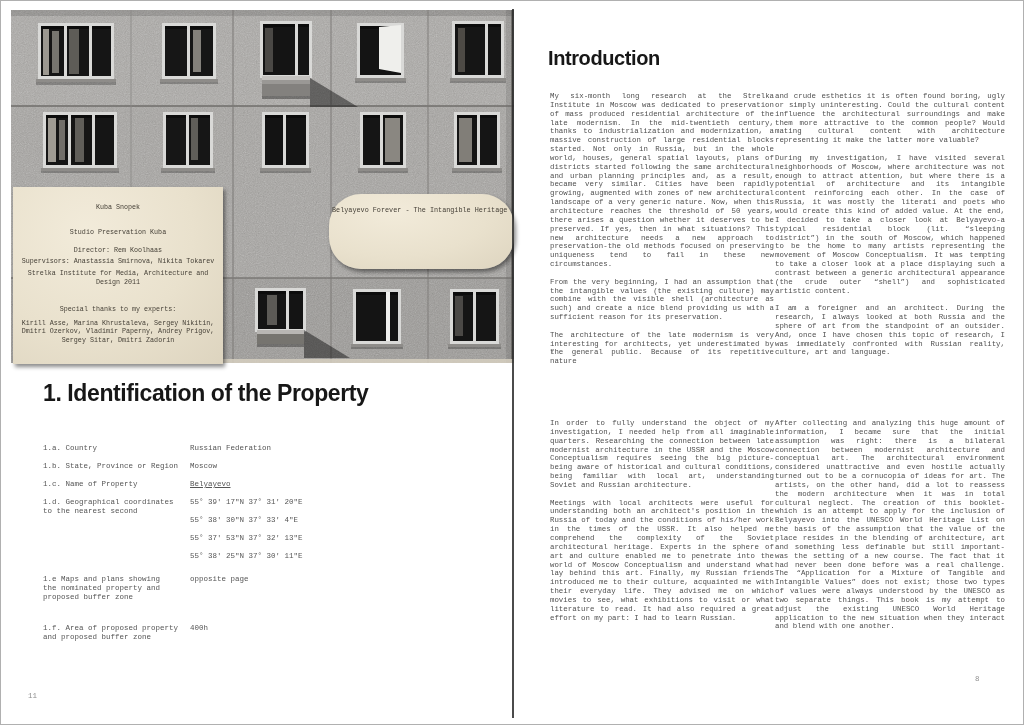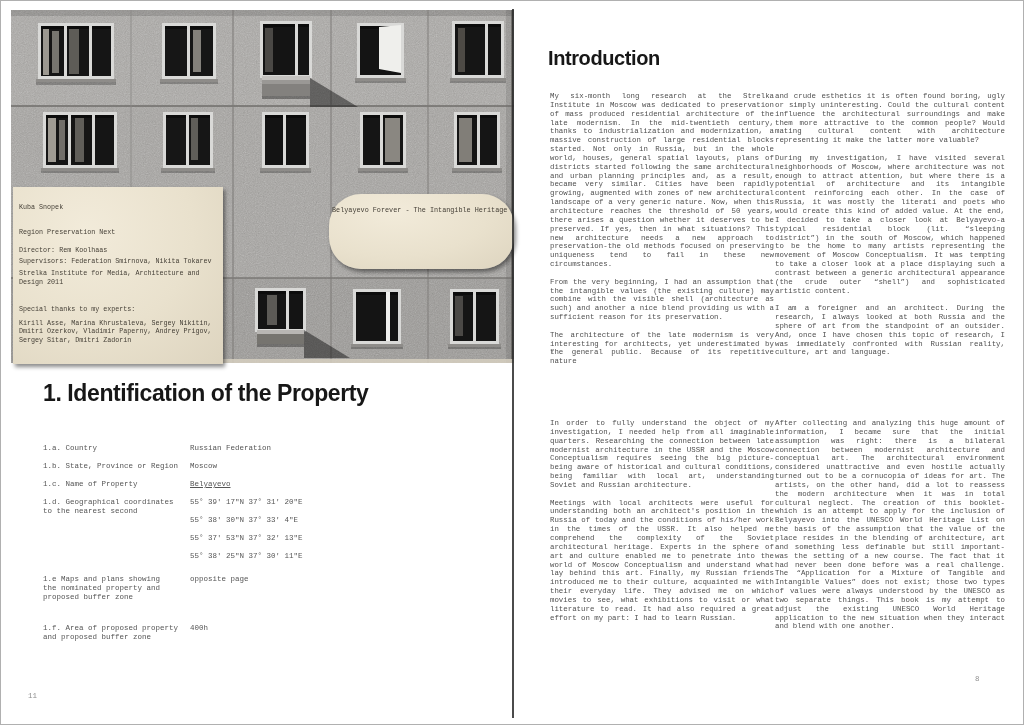--- a/index.html
+++ b/index.html
@@ -8,21 +8,21 @@
     font-family:"Liberation Mono","DejaVu Sans Mono",monospace;color:#4f4f4f;}
 
   
   .facade{position:absolute;left:10px;top:9px;}
 
   .gutter{position:absolute;left:511px;top:8px;width:2px;height:709px;background:#2b2b2b;opacity:.85;}
 
   .card{position:absolute;background:radial-gradient(ellipse at 35% 25%,#f2ebda 0%,#e9e1cd 55%,#ddd4bf 100%);
         box-shadow:2px 3px 4px rgba(0,0,0,.45);color:#443f36;}
   .card-left{left:12px;top:186px;width:210px;height:177px;padding:16px 6px 0 6px;box-sizing:border-box;
-             text-align:left;font-size:6.7px;line-height:8.8px;}
+             text-align:center;font-size:6.7px;line-height:8.8px;}
   .card-left .cline{margin-bottom:4px;}
   .card-left .cline:nth-child(1){margin-bottom:16px;}
   .card-left .cline:nth-child(2){margin-bottom:9px;}
   .card-left .cline:nth-child(3){margin-bottom:3px;}
   .card-left .cline:nth-child(4){margin-bottom:3px;}
   .card-left .cline:nth-child(5){margin-bottom:18px;}
   .card-left .cline:nth-child(6){margin-bottom:5px;}
   .card-right{left:328px;top:193px;width:185px;height:75px;box-sizing:border-box;
               padding:12px 3px 0 3px;font-size:6.8px;line-height:9px;border-radius:32px;}
   .card-right .ctitle{text-align:left;white-space:nowrap;overflow:hidden;}
@@ -215,23 +215,23 @@
         <rect x="444" y="286" width="8" height="40" fill="#c9c4b9" opacity="0.3"></rect>
         <rect x="437" y="334" width="53" height="3" fill="#8e8c89"></rect>
         <rect x="437" y="337" width="53" height="2" fill="#000" opacity="0.25"></rect>
       </g>
 
       <rect x="205" y="349" width="298" height="4" fill="#d6cfc0" opacity="0.85"></rect>
     </svg>
 
     <div class="card card-left">
         <div class="cline">Kuba Snopek</div>
-        <div class="cline">Region Preservation Next</div>
+        <div class="cline">Studio Preservation Kuba</div>
         <div class="cline">Director: Rem Koolhaas</div>
-        <div class="cline">Supervisors: Federation Smirnova, Nikita Tokarev</div>
+        <div class="cline">Supervisors: Anastassia Smirnova, Nikita Tokarev</div>
         <div class="cline">Strelka Institute for Media, Architecture and Design 2011</div>
         <div class="cline">Special thanks to my experts:</div>
         <div class="cline">Kirill Asse, Marina Khrustaleva, Sergey Nikitin, Dmitri Ozerkov, Vladimir Paperny, Andrey Prigov, Sergey Sitar, Dmitri Zadorin</div>
       </div>
 
     <div class="card card-right">
       <div class="ctitle">Belyayevo Forever - The Intangible Heritage</div>
     </div>
 
     <h1 class="h-left">1. Identification of the Property</h1>
@@ -277,21 +277,21 @@
   </div>
 
   <div class="gutter"></div>
 
   <div>
 
     <h1 class="h-right">Introduction</h1>
 
     <div class="tcol" id="top-c1">
         <p>My six-month long research at the Strelka Institute in Moscow was dedicated to preservation of mass produced residential architecture of the late modernism. In the mid-twentieth century, thanks to industrialization and modernization, a massive construction of large residential blocks started. Not only in Russia, but in the whole world, houses, general spatial layouts, plans of districts started following the same architectural and urban planning principles and, as a result, became very similar. Cities have been rapidly growing, augmented with zones of new architectural landscape of a very generic nature. Now, when this architecture reaches the threshold of 50 years, there arises a question whether it deserves to be preserved. If yes, then in what situations? This new architecture needs a new approach to preservation-the old methods focused on preserving uniqueness tend to fail in these new circumstances.</p>
-        <p>From the very beginning, I had an assumption that the intangible values (the existing culture) may combine with the visible shell (architecture as such) and another a nice blend providing us with a sufficient reason for its preservation.</p>
+        <p>From the very beginning, I had an assumption that the intangible values (the existing culture) may combine with the visible shell (architecture as such) and create a nice blend providing us with a sufficient reason for its preservation.</p>
         <p>The architecture of the late modernism is very interesting for architects, yet underestimated by the general public. Because of its repetitive nature</p>
       </div>
     <div class="tcol" id="top-c2">
         <p>and crude esthetics it is often found boring, ugly or simply uninteresting. Could the cultural content influence the architectural surroundings and make them more attractive to the common people? Would mating cultural content with architecture representing it make the latter more valuable?</p>
         <p>During my investigation, I have visited several neighborhoods of Moscow, where architecture was not enough to attract attention, but where there is a potential of architecture and its intangible content reinforcing each other. In the case of Russia, it was mostly the literati and poets who would create this kind of added value. At the end, I decided to take a closer look at Belyayevo-a typical residential block (lit. “sleeping district”) in the south of Moscow, which happened to be the home to many artists representing the movement of Moscow Conceptualism. It was tempting to take a closer look at a place displaying such a contrast between a generic architectural appearance (the crude outer “shell”) and sophisticated artistic content.</p>
         <p>I am a foreigner and an architect. During the research, I always looked at both Russia and the sphere of art from the standpoint of an outsider. And, once I have chosen this topic of research, I was immediately confronted with Russian reality, culture, art and language.</p>
       </div>
 
     <div class="pgnum" id="pn7">7</div>
 

